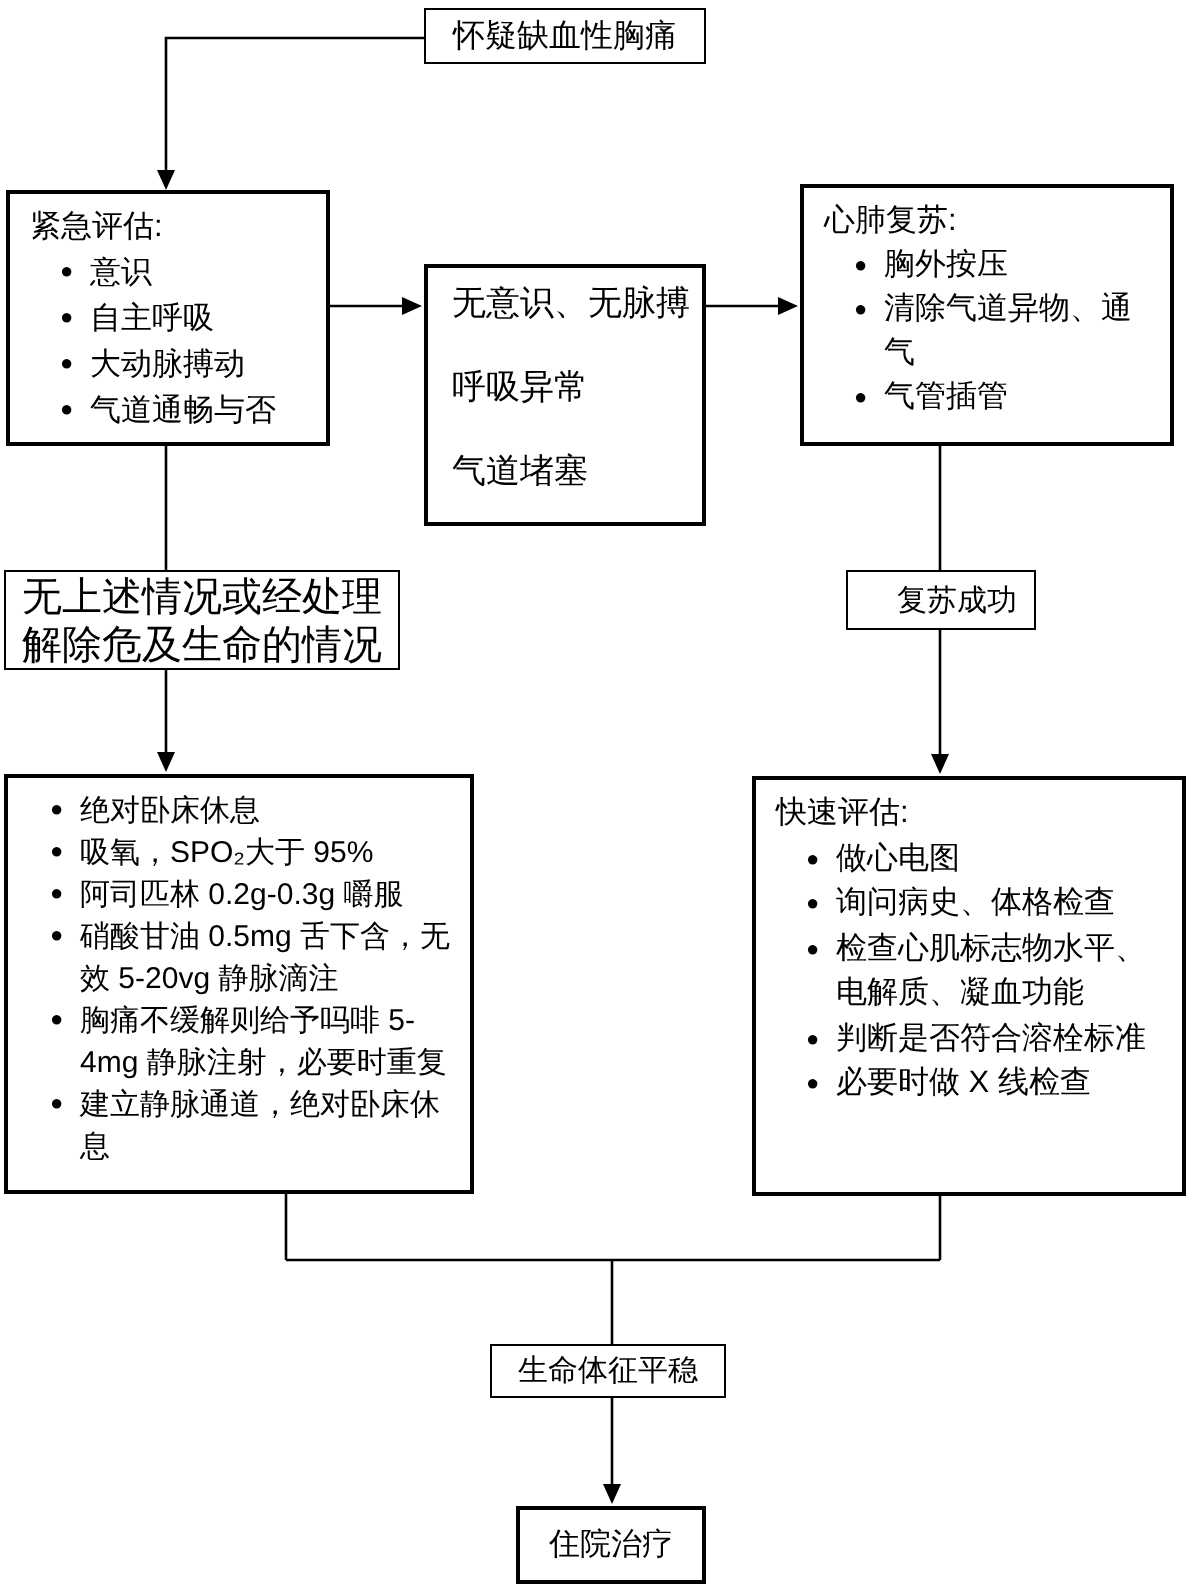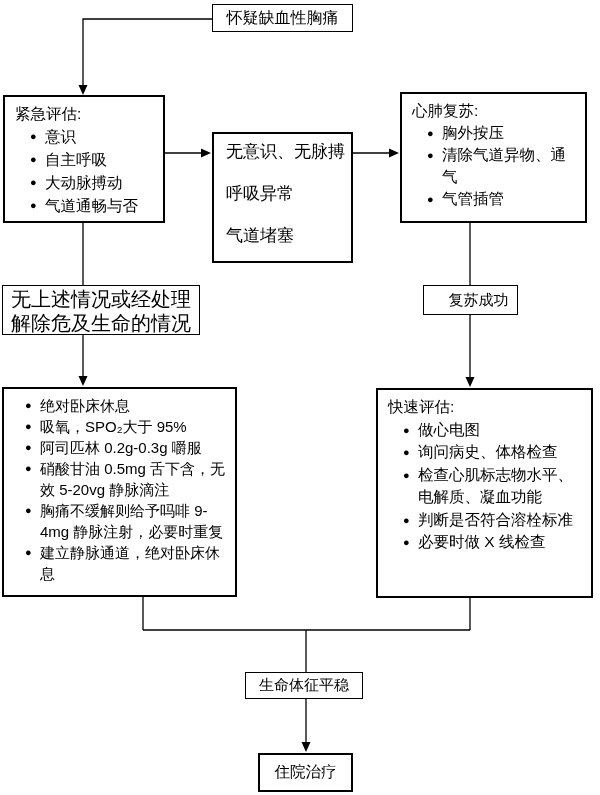--- a/index.html
+++ b/index.html
@@ -184,21 +184,21 @@
       <li>
           <span class="blt">●</span>
           <span class="txt">阿司匹林 0.2g-0.3g 嚼服</span>
         </li>
       <li>
           <span class="blt">●</span>
           <span class="txt">硝酸甘油 0.5mg 舌下含，无效 5-20vg 静脉滴注</span>
         </li>
       <li>
           <span class="blt">●</span>
-          <span class="txt">胸痛不缓解则给予吗啡 9-4mg 静脉注射，必要时重复</span>
+          <span class="txt">胸痛不缓解则给予吗啡 5-4mg 静脉注射，必要时重复</span>
         </li>
       <li>
           <span class="blt">●</span>
           <span class="txt">建立静脉通道，绝对卧床休息</span>
         </li>
     </ul>
   </div>
 
   <div id="box-rapid" class="box">
     <p class="box-title">快速评估:</p>

